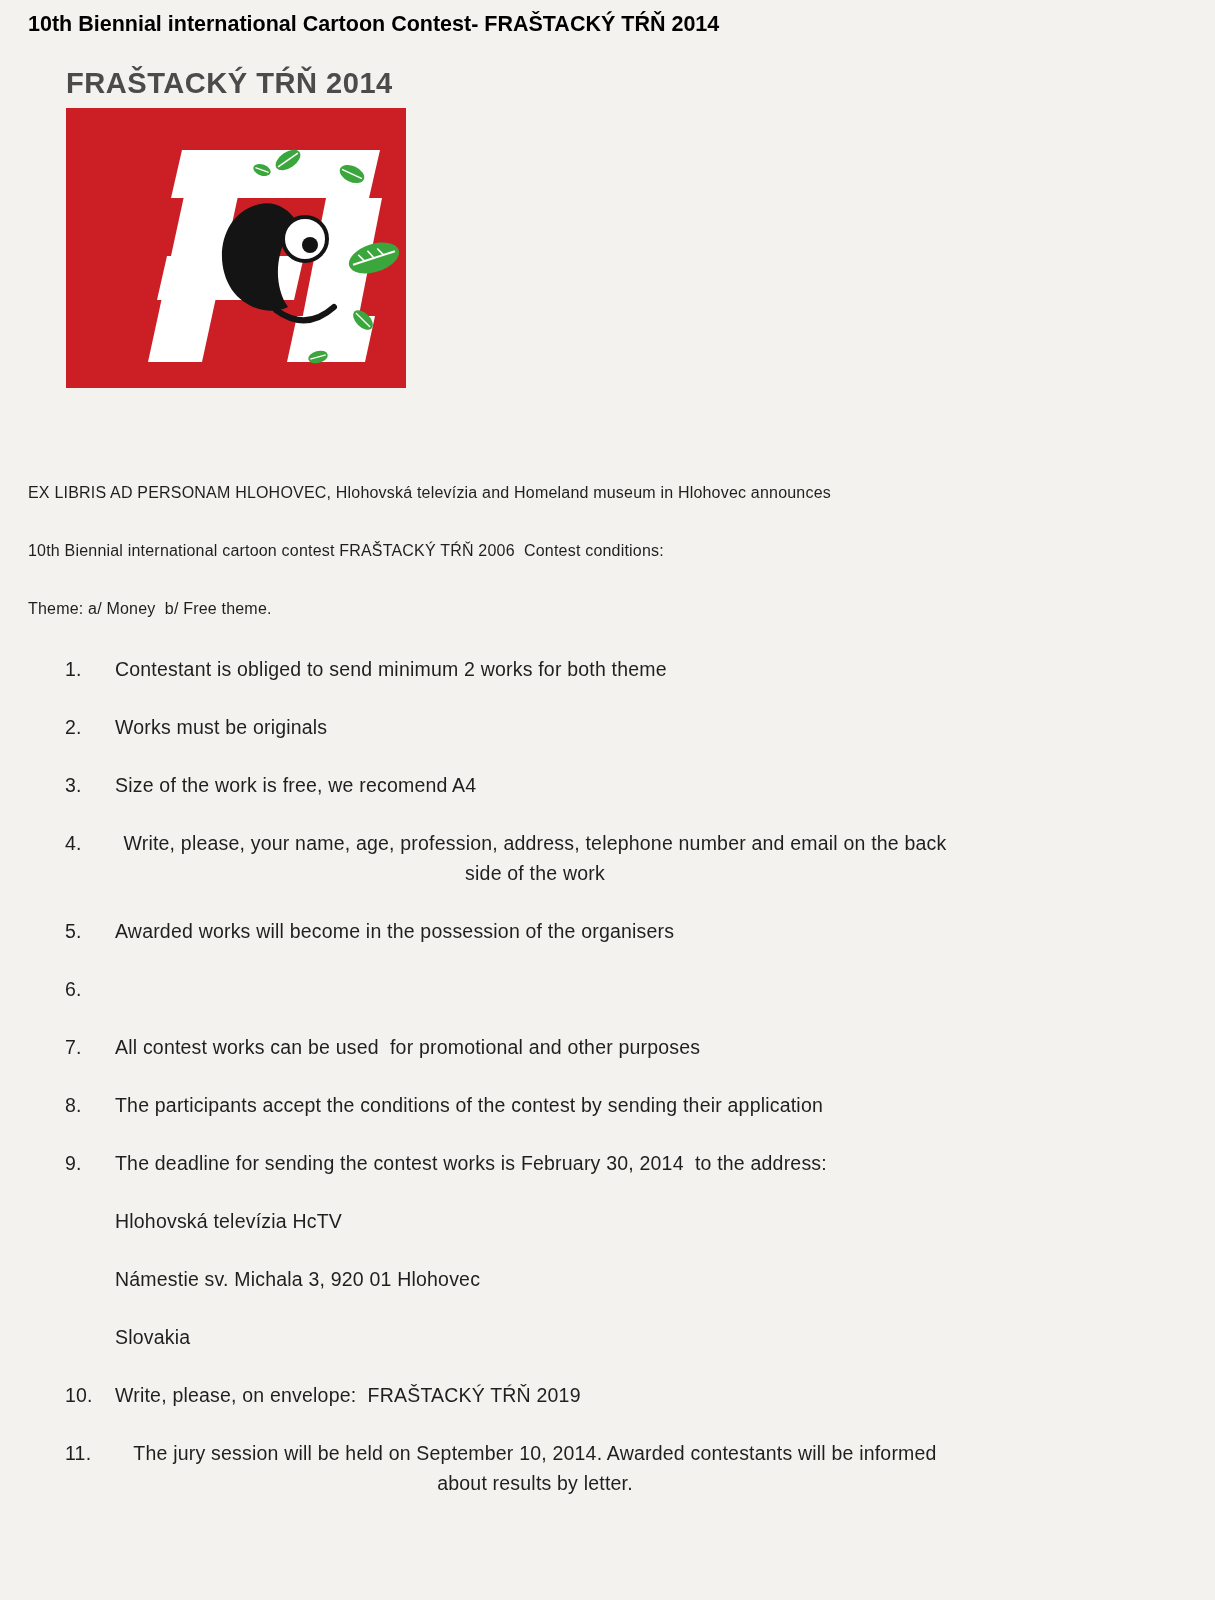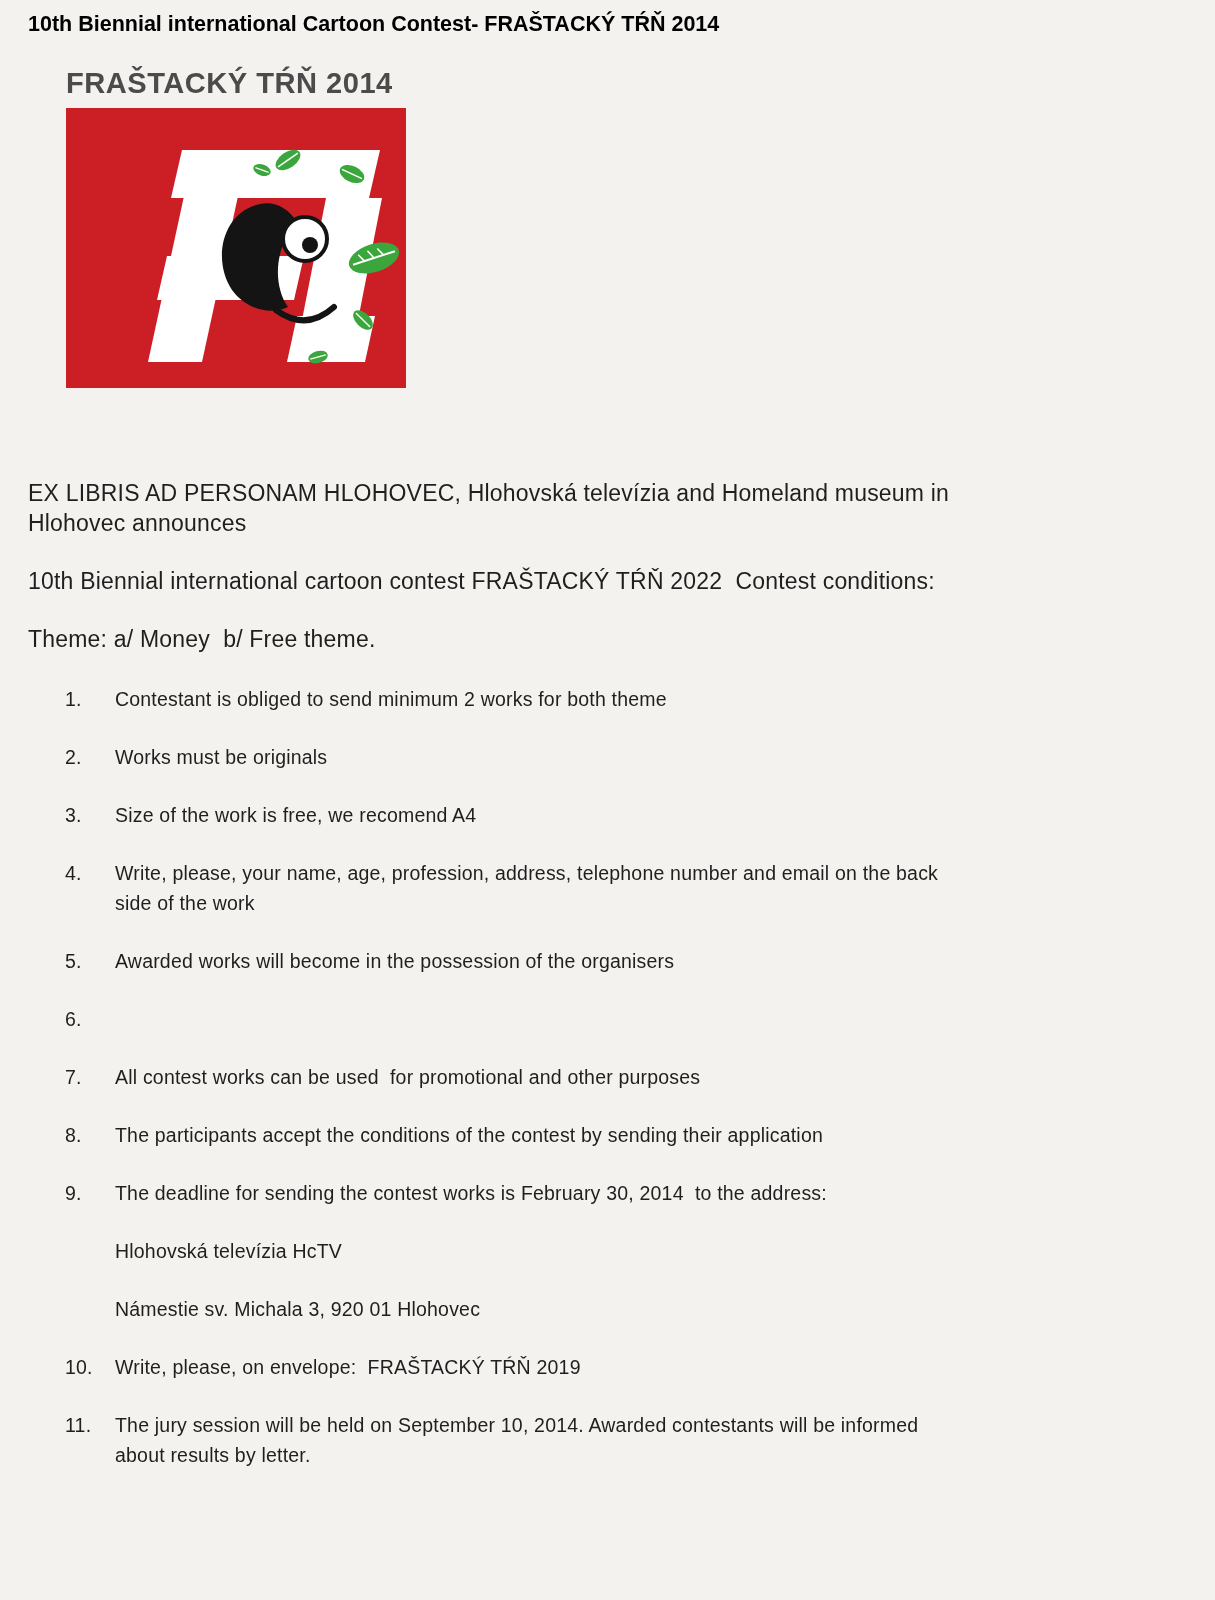--- a/index.html
+++ b/index.html
@@ -32,21 +32,21 @@
     color: #4b4b4b;
     letter-spacing: 0.5px;
     white-space: nowrap;
     margin-bottom: 8px;
     transform: scaleX(0.97);
     transform-origin: left center;
   }
   .logo svg { display: block; }
 
   .para {
-    font-size: 23px;
+    font-size: 16px;
     line-height: 30px;
     letter-spacing: 0.2px;
     white-space: pre-wrap;
     margin: 0 0 28px 0;
     max-width: 1005px;
   }
   .para.first { margin-top: 90px; }
 
   .cond-list { margin-top: 30px; }
   .cond-row {
@@ -58,20 +58,21 @@
     line-height: 30px;
     letter-spacing: 0.2px;
   }
   .cond-num {
     flex: 0 0 50px;
     width: 50px;
   }
   .cond-text {
     white-space: pre-wrap;
     max-width: 945px;
+    text-align: center;
   }
 </style>
 </head>
 <body>
 
 <div class="page">
 
   <h1 class="doc-title">10th Biennial international Cartoon Contest- FRAŠTACKÝ TŔŇ 2014</h1>
 
   <div class="logo">
@@ -121,21 +122,21 @@
         <g transform="rotate(20 196 62)">
           <ellipse cx="196" cy="62" rx="9" ry="5.5" fill="#3aa63c"></ellipse>
           <line x1="189" y1="62" x2="203" y2="62" stroke="#ffffff" stroke-width="1.2"></line>
         </g>
       </g>
     </svg>
   </div>
 
   <p class="para first">EX LIBRIS AD PERSONAM HLOHOVEC, Hlohovská televízia and Homeland museum in Hlohovec announces</p>
 
-  <p class="para">10th Biennial international cartoon contest FRAŠTACKÝ TŔŇ 2022  Contest conditions:</p>
+  <p class="para">10th Biennial international cartoon contest FRAŠTACKÝ TŔŇ 2006  Contest conditions:</p>
 
   <p class="para">Theme: a/ Money  b/ Free theme.</p>
 
   <div class="cond-list">
 
     <div class="cond-row">
       <span class="cond-num">1.</span>
       <span class="cond-text">Contestant is obliged to send minimum 2 works for both theme</span>
     </div>
 
@@ -181,20 +182,24 @@
     <div class="cond-row">
       <span class="cond-num"></span>
       <span class="cond-text">Hlohovská televízia HcTV</span>
     </div>
 
     <div class="cond-row">
       <span class="cond-num"></span>
       <span class="cond-text">Námestie sv. Michala 3, 920 01 Hlohovec</span>
     </div>
 
+    <div class="cond-row">
+      <span class="cond-num"></span>
+      <span class="cond-text">Slovakia</span>
+    </div>
 
     <div class="cond-row">
       <span class="cond-num">10.</span>
       <span class="cond-text">Write, please, on envelope:  FRAŠTACKÝ TŔŇ 2019</span>
     </div>
 
     <div class="cond-row">
       <span class="cond-num">11.</span>
       <span class="cond-text">The jury session will be held on September 10, 2014. Awarded contestants will be informed about results by letter.</span>
     </div>

